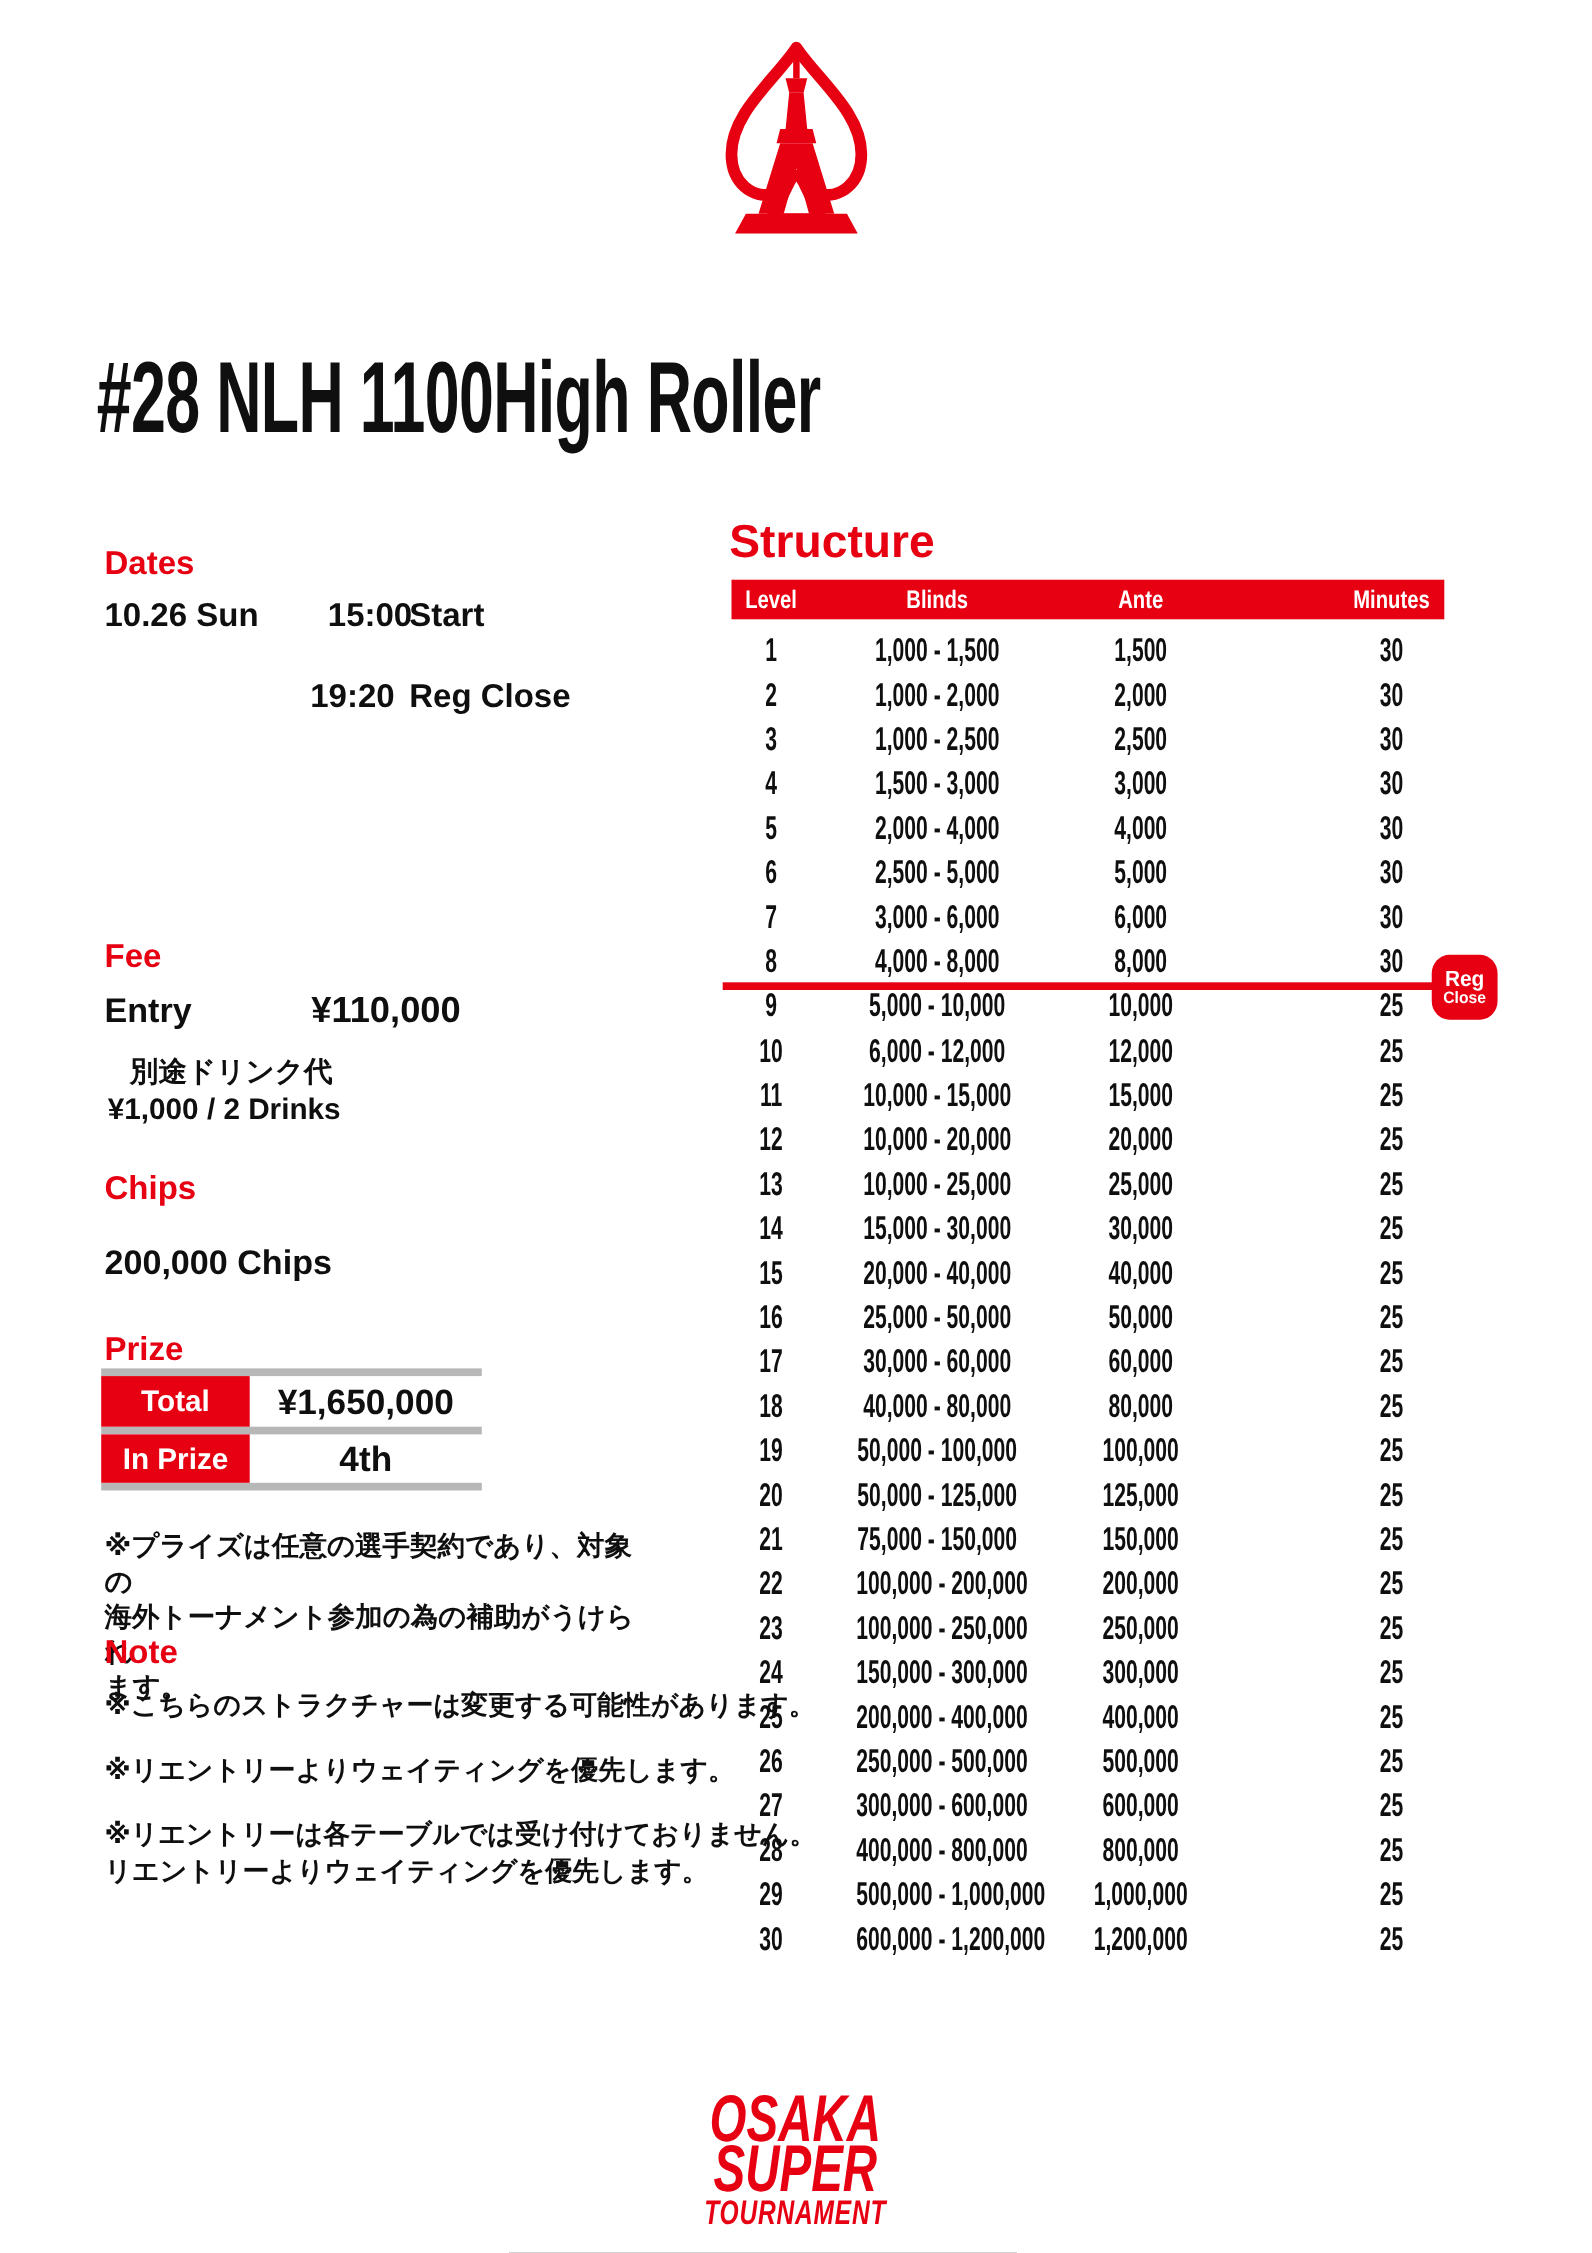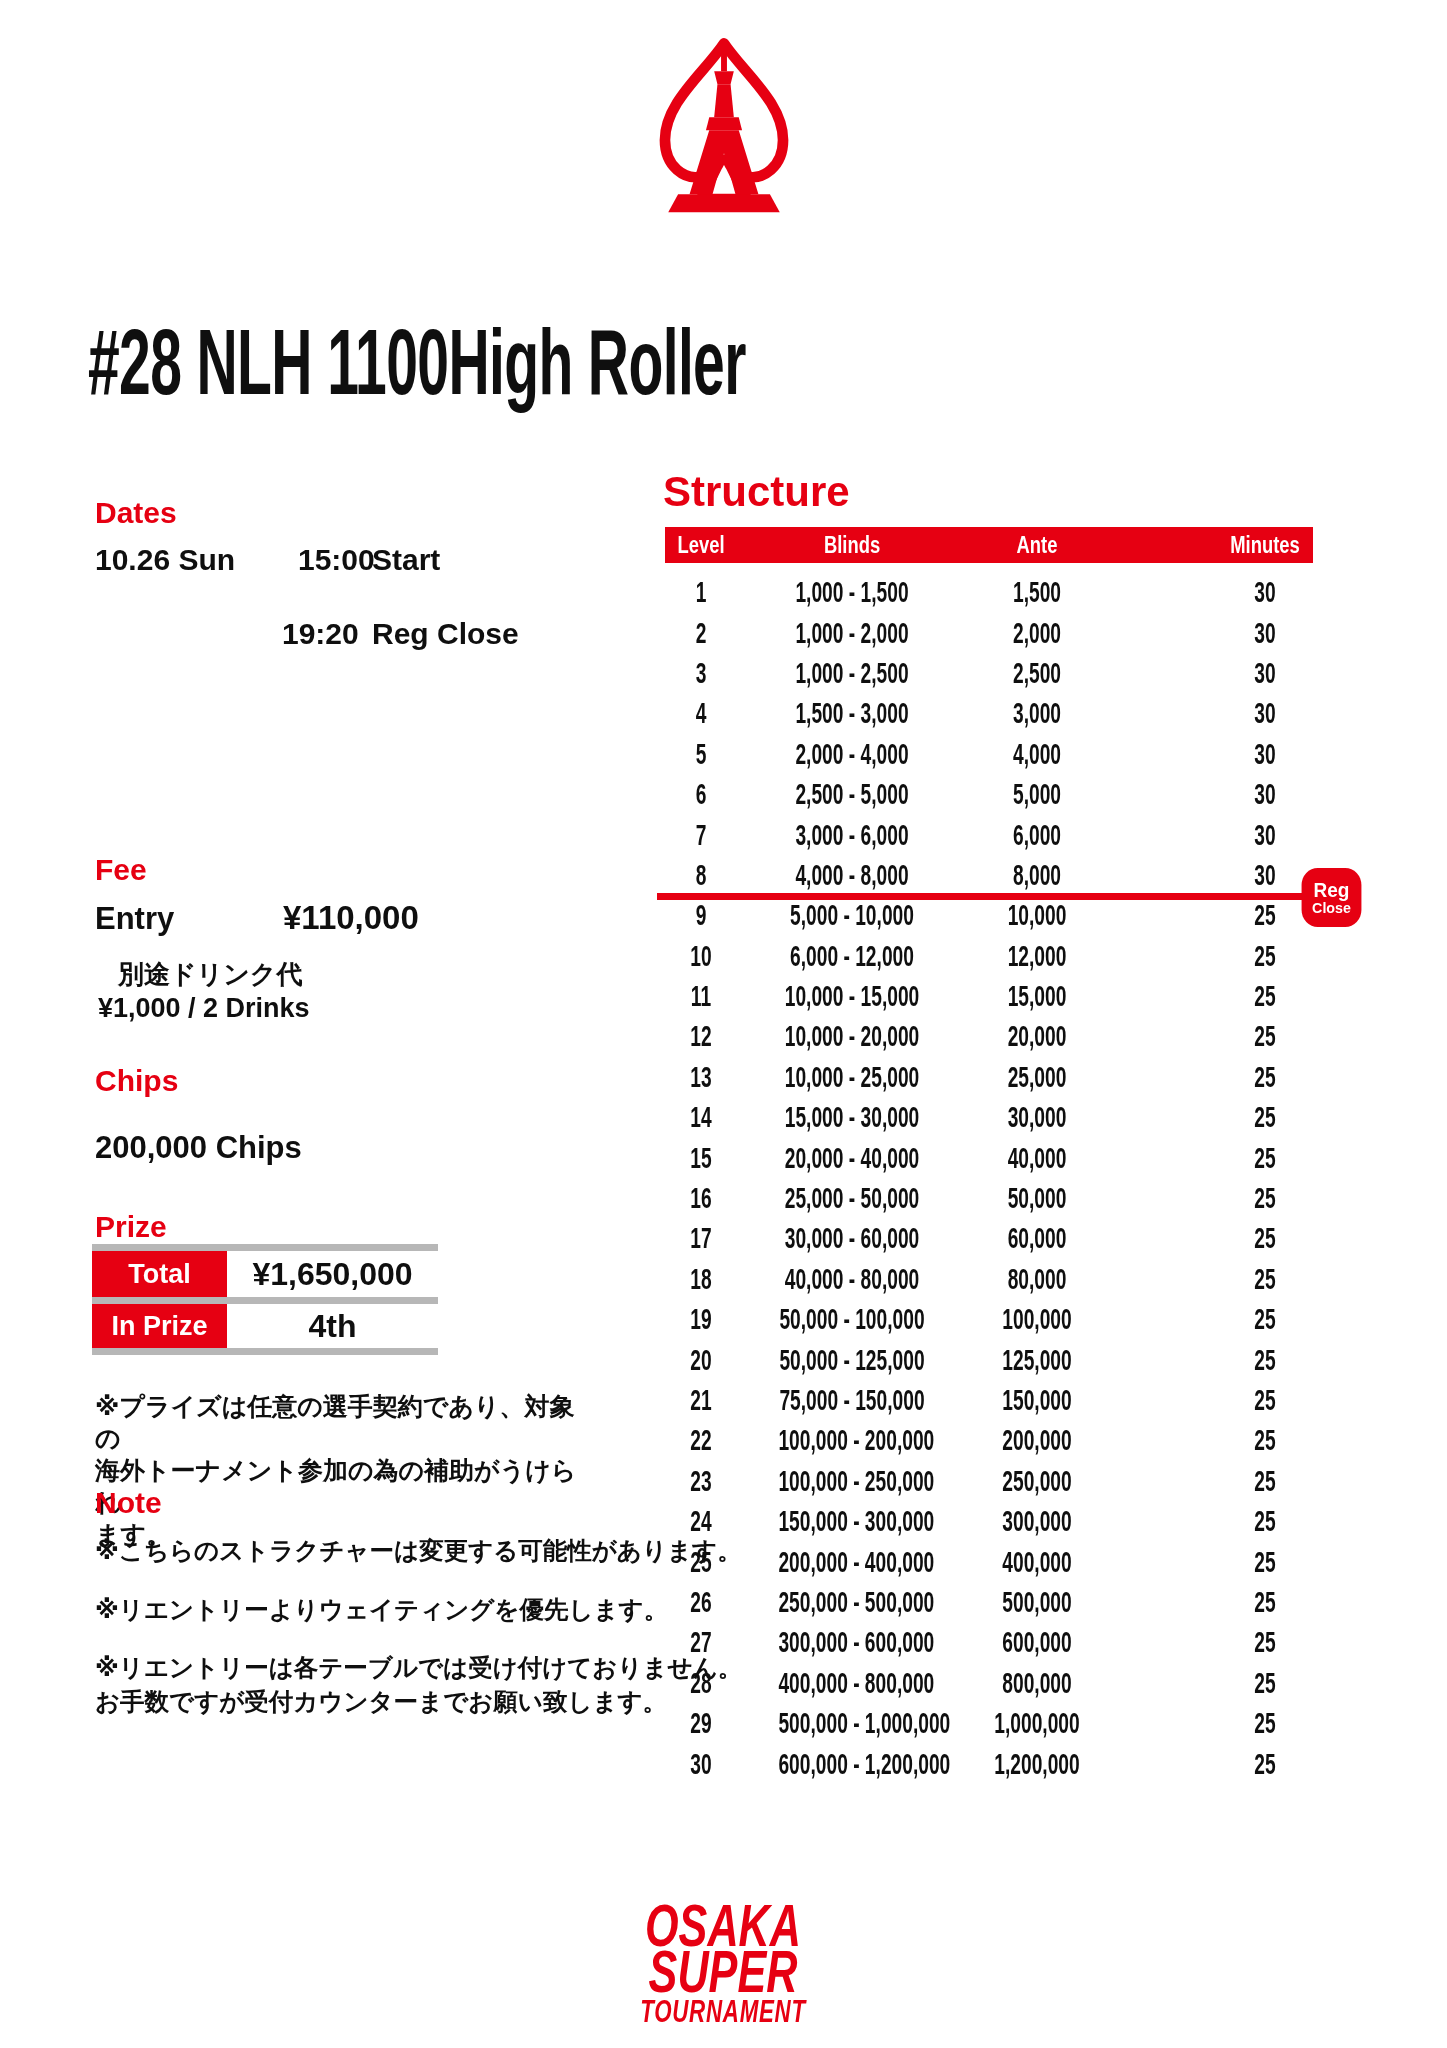--- a/index.html
+++ b/index.html
@@ -157,21 +157,21 @@
     <div>※プライズは任意の選手契約であり、対象の</div>
     <div>海外トーナメント参加の為の補助がうけられ</div>
     <div>ます。</div>
   </div>
 
   <h2 class="abs h-red note-h">Note</h2>
   <div class="abs jp-note note1">※こちらのストラクチャーは変更する可能性があります。</div>
   <div class="abs jp-note note2">※リエントリーよりウェイティングを優先します。</div>
   <div class="abs jp-note note3">
     <div>※リエントリーは各テーブルでは受け付けておりません。</div>
-    <div>お手数ですが受付カウンターまでお願い致します。</div>
+    <div>リエントリーよりウェイティングを優先します。</div>
   </div>
 
   <h2 class="abs h-red structure-h">Structure</h2>
   <div class="abs sheader">
     <span>Level</span>
     <span>Blinds</span>
     <span>Ante</span>
     <span class="col-minutes">Minutes</span>
   </div>
   <div class="abs srows">

